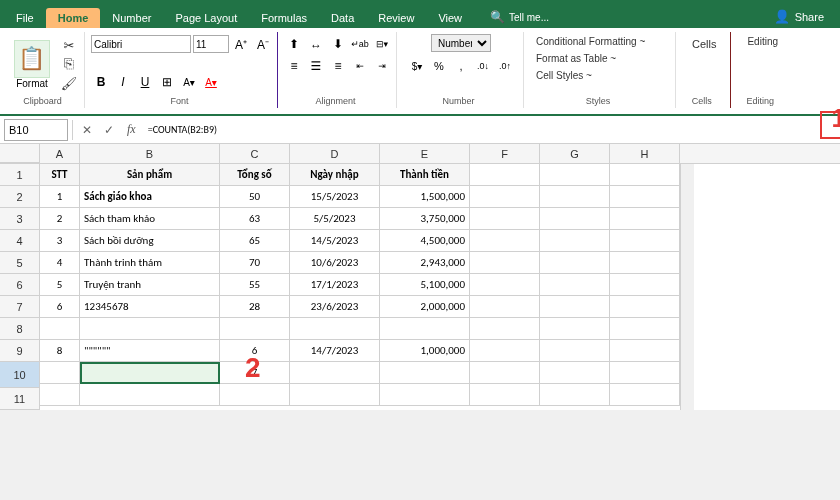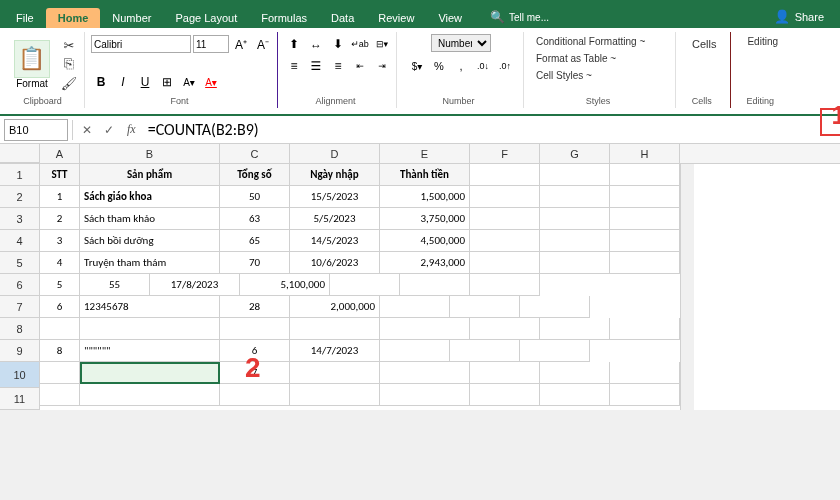--- a/index.html
+++ b/index.html
@@ -49,21 +49,21 @@
 
     .group-label { font-size: 9px; color: #555; position: absolute; bottom: 2px; left: 0; right: 5px; text-align: center; }
 
     
     .formula-bar { display: flex; align-items: center; background: #fff; border-bottom: 1px solid #d0d0d0; height: 28px; padding: 0 4px; gap: 4px; }
     .cell-ref { width: 64px; border: 1px solid #aaa; font-size: 11px; padding: 2px 4px; height: 22px; }
     .formula-divider { width: 1px; background: #d0d0d0; height: 20px; }
     .formula-icons { display: flex; gap: 2px; }
     .formula-icon-btn { width: 20px; height: 20px; border: none; background: none; cursor: pointer; font-size: 12px; color: #666; display: flex; align-items: center; justify-content: center; }
     .fx-label { font-size: 12px; font-style: italic; color: #555; padding: 0 4px; font-family: serif; }
-    .formula-input { flex: 1; border: none; font-size: 16px; padding: 2px 4px; outline: none; font-family: 'Calibri', Arial, sans-serif; }
+    .formula-input { flex: 1; border: none; font-size: 10px; padding: 2px 4px; outline: none; font-family: 'Calibri', Arial, sans-serif; }
 
     
     .spreadsheet-container { display: flex; flex-direction: column; background: #fff; overflow: hidden; }
     .spreadsheet-area { display: flex; overflow: hidden; }
 
     
     .col-headers { display: flex; background: #f5f5f5; border-bottom: 1px solid #d0d0d0; height: 20px; }
     .row-num-spacer { width: 40px; min-width: 40px; border-right: 1px solid #d0d0d0; border-bottom: 1px solid #d0d0d0; background: #f5f5f5; }
     .col-header { border-right: 1px solid #d0d0d0; display: flex; align-items: center; justify-content: center; font-size: 11px; color: #333; background: #f5f5f5; cursor: pointer; }
     .row-nums { display: flex; flex-direction: column; background: #f5f5f5; }
@@ -269,61 +269,64 @@
           <div class="cell" style="width: 140px; min-width: 140px; height: 22px;">Sách bồi dưỡng</div>
           <div class="cell center" style="width: 70px; min-width: 70px; height: 22px;">65</div>
           <div class="cell center" style="width: 90px; min-width: 90px; height: 22px;">14/5/2023</div>
           <div class="cell right" style="width: 90px; min-width: 90px; height: 22px;">4,500,000</div>
           <div class="cell" style="width: 70px; min-width: 70px; height: 22px;"></div>
           <div class="cell" style="width: 70px; min-width: 70px; height: 22px;"></div>
           <div class="cell" style="width: 70px; min-width: 70px; height: 22px;"></div>
         </div>
         <div class="grid-row">
           <div class="cell center" style="width: 40px; min-width: 40px; height: 22px;">4</div>
-          <div class="cell" style="width: 140px; min-width: 140px; height: 22px;">Truyện tham thám</div>
+          <div class="cell" style="width: 140px; min-width: 140px; height: 22px;">Thành trinh thám</div>
           <div class="cell center" style="width: 70px; min-width: 70px; height: 22px;">70</div>
           <div class="cell center" style="width: 90px; min-width: 90px; height: 22px;">10/6/2023</div>
           <div class="cell right" style="width: 90px; min-width: 90px; height: 22px;">2,943,000</div>
           <div class="cell" style="width: 70px; min-width: 70px; height: 22px;"></div>
           <div class="cell" style="width: 70px; min-width: 70px; height: 22px;"></div>
           <div class="cell" style="width: 70px; min-width: 70px; height: 22px;"></div>
         </div>
         <div class="grid-row">
           <div class="cell center" style="width: 40px; min-width: 40px; height: 22px;">5</div>
+          <div class="cell" style="width: 140px; min-width: 140px; height: 22px;">Truyện tranh</div>
           <div class="cell center" style="width: 70px; min-width: 70px; height: 22px;">55</div>
-          <div class="cell center" style="width: 90px; min-width: 90px; height: 22px;">17/8/2023</div>
+          <div class="cell center" style="width: 90px; min-width: 90px; height: 22px;">17/1/2023</div>
           <div class="cell right" style="width: 90px; min-width: 90px; height: 22px;">5,100,000</div>
           <div class="cell" style="width: 70px; min-width: 70px; height: 22px;"></div>
           <div class="cell" style="width: 70px; min-width: 70px; height: 22px;"></div>
           <div class="cell" style="width: 70px; min-width: 70px; height: 22px;"></div>
         </div>
         <div class="grid-row">
           <div class="cell center" style="width: 40px; min-width: 40px; height: 22px;">6</div>
           <div class="cell" style="width: 140px; min-width: 140px; height: 22px;">12345678</div>
           <div class="cell center" style="width: 70px; min-width: 70px; height: 22px;">28</div>
+          <div class="cell center" style="width: 90px; min-width: 90px; height: 22px;">23/6/2023</div>
           <div class="cell right" style="width: 90px; min-width: 90px; height: 22px;">2,000,000</div>
           <div class="cell" style="width: 70px; min-width: 70px; height: 22px;"></div>
           <div class="cell" style="width: 70px; min-width: 70px; height: 22px;"></div>
           <div class="cell" style="width: 70px; min-width: 70px; height: 22px;"></div>
         </div>
         <div class="grid-row">
           <div class="cell" style="width: 40px; min-width: 40px; height: 22px;"></div>
           <div class="cell" style="width: 140px; min-width: 140px; height: 22px;"></div>
           <div class="cell" style="width: 70px; min-width: 70px; height: 22px;"></div>
           <div class="cell" style="width: 90px; min-width: 90px; height: 22px;"></div>
           <div class="cell" style="width: 90px; min-width: 90px; height: 22px;"></div>
           <div class="cell" style="width: 70px; min-width: 70px; height: 22px;"></div>
           <div class="cell" style="width: 70px; min-width: 70px; height: 22px;"></div>
           <div class="cell" style="width: 70px; min-width: 70px; height: 22px;"></div>
         </div>
         <div class="grid-row">
           <div class="cell center" style="width: 40px; min-width: 40px; height: 22px;">8</div>
           <div class="cell" style="width: 140px; min-width: 140px; height: 22px;">""""""</div>
           <div class="cell center" style="width: 70px; min-width: 70px; height: 22px;">6</div>
           <div class="cell center" style="width: 90px; min-width: 90px; height: 22px;">14/7/2023</div>
+          <div class="cell right" style="width: 90px; min-width: 90px; height: 22px;">1,000,000</div>
           <div class="cell" style="width: 70px; min-width: 70px; height: 22px;"></div>
           <div class="cell" style="width: 70px; min-width: 70px; height: 22px;"></div>
           <div class="cell" style="width: 70px; min-width: 70px; height: 22px;"></div>
         </div>
         <div class="grid-row">
           <div class="cell" style="width: 40px; min-width: 40px; height: 22px;"></div>
           <div class="cell selected" style="width: 140px; min-width: 140px; height: 22px; border: 2px solid rgb(229, 57, 53);"></div>
           <div class="cell center" style="width: 70px; min-width: 70px; height: 22px;">7</div>
           <div class="cell" style="width: 90px; min-width: 90px; height: 22px;"></div>
           <div class="cell" style="width: 90px; min-width: 90px; height: 22px;"></div>

